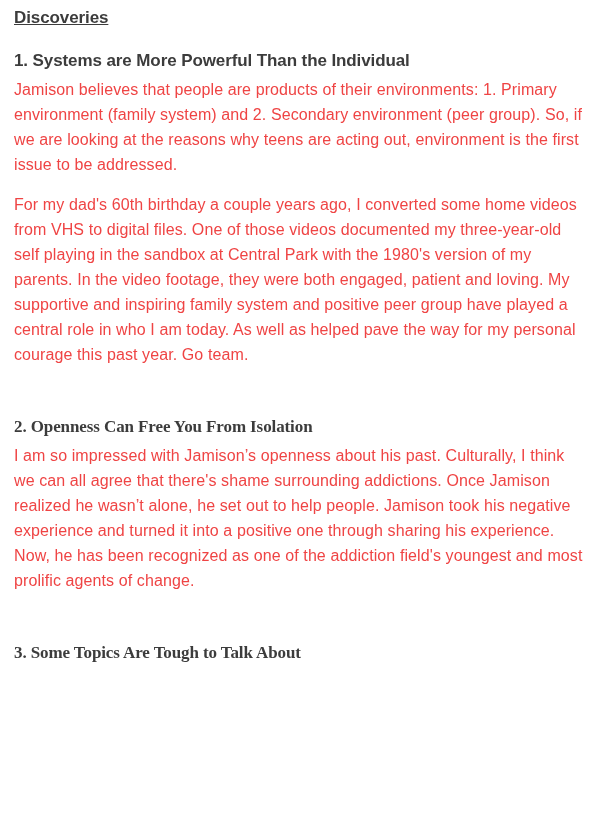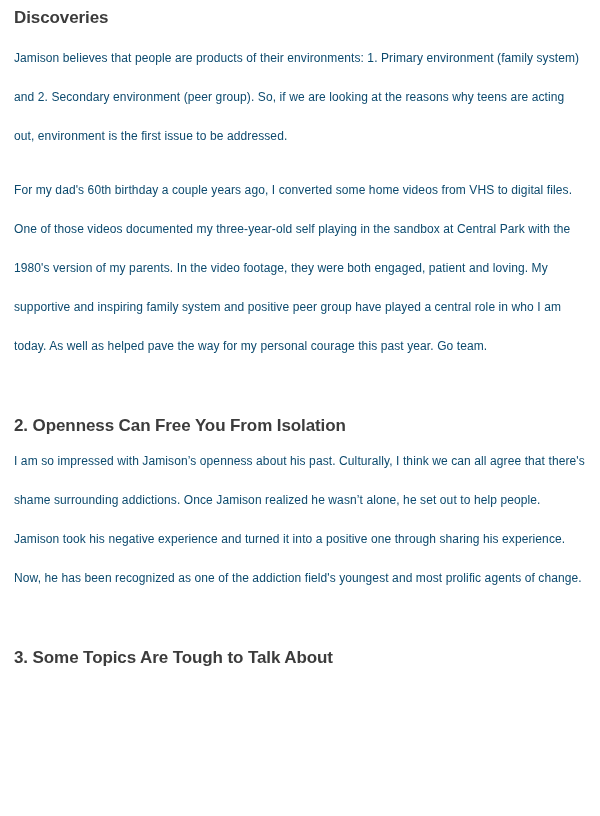--- a/index.html
+++ b/index.html
@@ -20,43 +20,46 @@
   }
   .doc h3 {
     margin: 0;
     font-size: 17px;
     line-height: 27px;
     font-weight: 700;
     color: #3c3c3c;
     letter-spacing: -0.1px;
   }
   .doc h3.article-title {
-    margin-bottom: 8px;
+    margin-bottom: 16px;
+    text-decoration: underline;
   }
   .doc h3.section-heading {
     margin-bottom: 3px;
   }
   .doc h3.spaced {
     margin-top: 46px;
+    font-family: Liberation Serif, serif;
   }
   .doc p {
     margin: 0 0 15px 0;
-    font-size: 12px;
-    line-height: 39px;
-    color: #0c4a6e;
+    font-size: 16px;
+    line-height: 25px;
+    color: #ef4444;
     letter-spacing: 0.1px;
   }
 </style>
 </head>
 <body>
 
 <div class="doc">
 
   <h3 class="article-title">Discoveries</h3>
 
+  <h3 class="section-heading">1. Systems are More Powerful Than the Individual</h3>
 
   <p>Jamison believes that people are products of their environments: 1. Primary environment (family system) and 2. Secondary environment (peer group). So, if we are looking at the reasons why teens are acting out, environment is the first issue to be addressed.</p>
 
 
   <p>For my dad's 60th birthday a couple years ago, I converted some home videos from VHS to digital files. One of those videos documented my three-year-old self playing in the sandbox at Central Park with the 1980's version of my parents. In the video footage, they were both engaged, patient and loving. My supportive and inspiring family system and positive peer group have played a central role in who I am today. As well as helped pave the way for my personal courage this past year. Go team.</p>
 
   <h3 class="section-heading spaced">2. Openness Can Free You From Isolation</h3>
 
   <p>I am so impressed with Jamison’s openness about his past. Culturally, I think we can all agree that there's shame surrounding addictions. Once Jamison realized he wasn’t alone, he set out to help people. Jamison took his negative experience and turned it into a positive one through sharing his experience. Now, he has been recognized as one of the addiction field's youngest and most prolific agents of change.</p>
 

